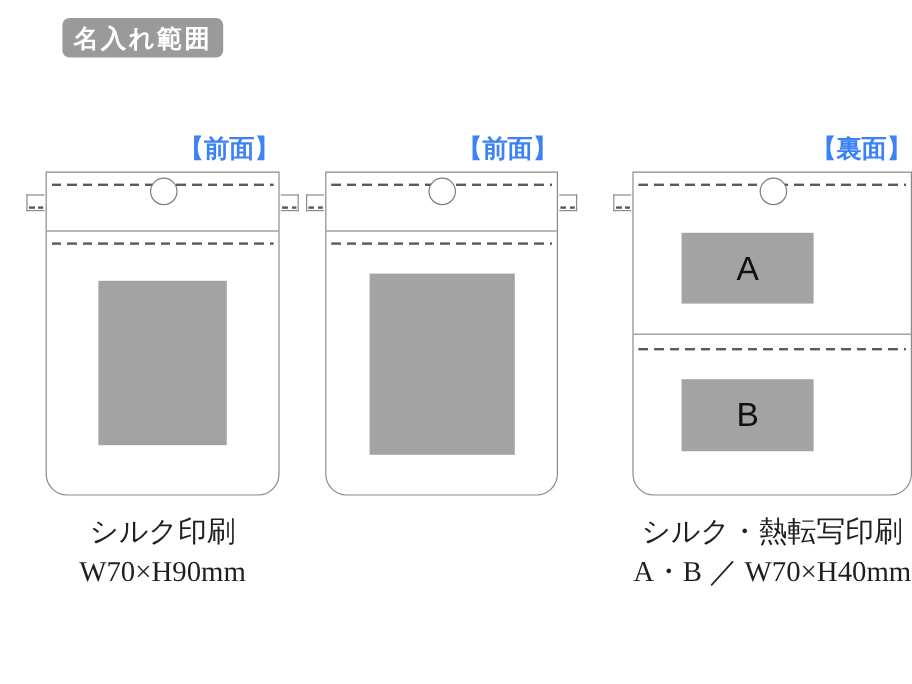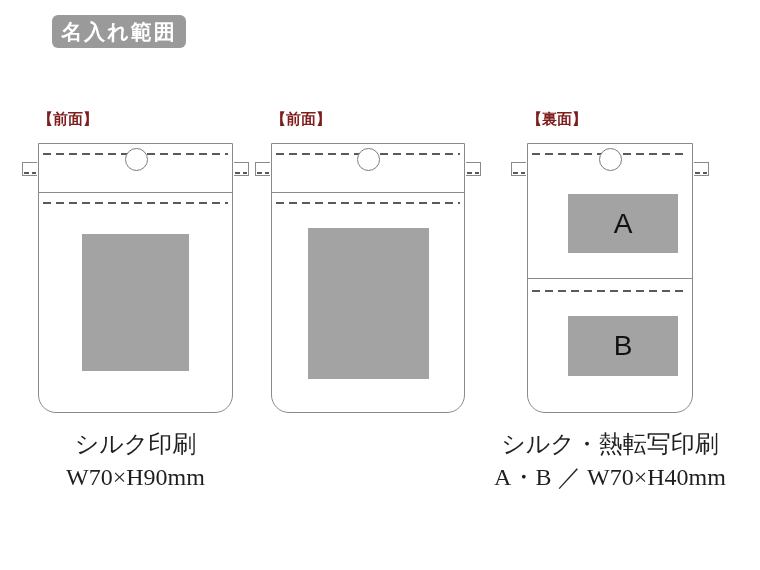--- a/index.html
+++ b/index.html
@@ -28,24 +28,24 @@
     justify-content: center;
     margin-left: 34px;
   }
 
   
   .bag { position: absolute; top: 0; height: 570px; }
 
   .side-label {
     position: absolute;
     top: 110px; left: 0; right: 0;
-    text-align: left;
-    font-size: 15px;
+    text-align: right;
+    font-size: 21px;
     font-weight: bold;
-    color: #7f1d1d;
+    color: #3b82f6;
   }
 
   .bag-body {
     position: absolute;
     top: 143px; left: 0; right: 0;
     height: 268px;
     background: #ffffff;
     border: 1.5px solid #8a8a8a;
     border-radius: 0 0 18px 18px;
   }
@@ -156,21 +156,21 @@
         </div>
       <div class="tab tab-r">
           <i class="tab-stitch"></i>
         </div>
       <div class="seam" style="top:48px;"></div>
       <div class="stitch" style="top:58px;"></div>
       <div class="print-area" style="left:36px;top:84px;width:121px;height:151px;"></div>
     </div>
   </div>
 
-  <div class="bag" style="left:527px;width:166px;">
+  <div class="bag" style="left:527px;width:233px;">
     <div class="side-label">【裏面】</div>
     <div class="bag-body">
       <div class="stitch top-stitch"></div>
       <div class="hole"></div>
       <div class="tab tab-l">
           <i class="tab-stitch"></i>
         </div>
       <div class="tab tab-r">
           <i class="tab-stitch"></i>
         </div>

